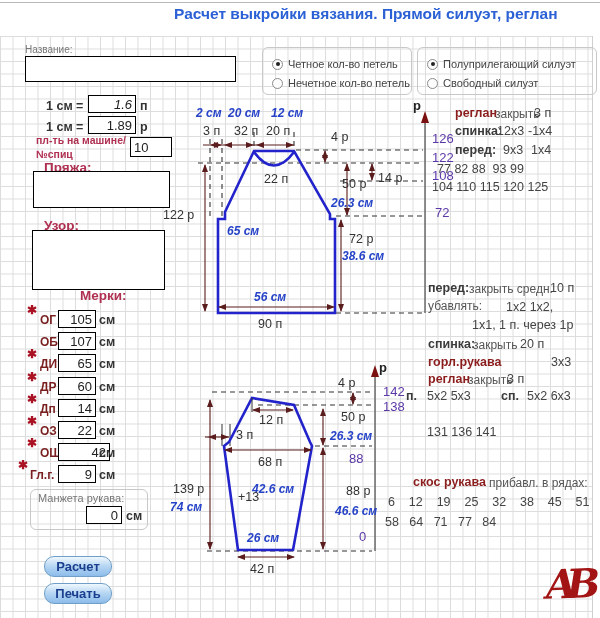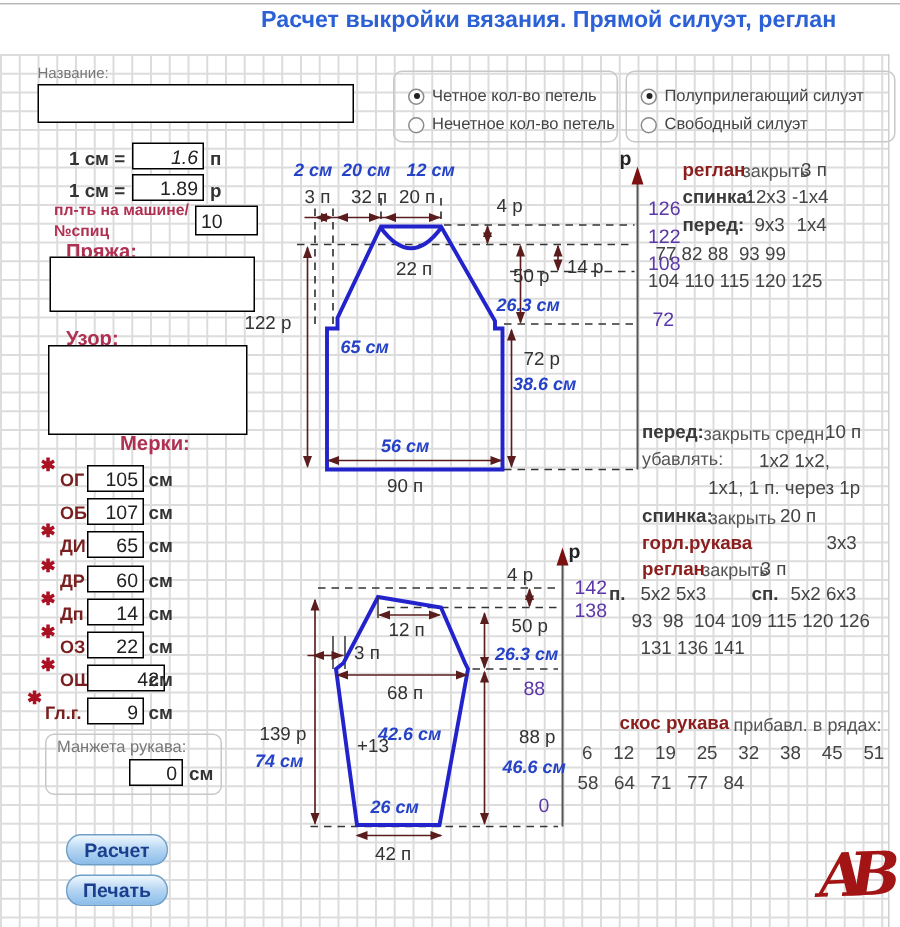--- a/index.html
+++ b/index.html
@@ -336,21 +336,20 @@
   <div class="abs rt" style="left:520px; top:337px;">20 п</div>
   <div class="abs rh" style="left:428px; top:355px;">горл.рукава</div>
   <div class="abs rt" style="left:551px; top:355px;">3x3</div>
   <div class="abs rh" style="left:428px; top:372px;">реглан</div>
   <div class="abs rt2" style="left:468px; top:373px;">закрыть</div>
   <div class="abs rt" style="left:507px; top:372px;">3 п</div>
   <div class="abs rb" style="left:406px; top:389px;">п.</div>
   <div class="abs rt" style="left:427px; top:389px;">5x2 5x3</div>
   <div class="abs rb" style="left:501px; top:389px;">сп.</div>
   <div class="abs rt" style="left:527px; top:389px;">5x2 6x3</div>
-  <div class="abs rn" style="left:421px; top:407px;">93  98  104 109 115 120 126</div>
   <div class="abs rn" style="left:427px; top:425px;">131 136 141</div>
 
   <div class="abs rh" style="left:413px; top:475px;">скос рукава</div>
   <div class="abs rt2" style="left:489px; top:476px;">прибавл. в рядах:</div>
   <div class="abs rn" style="left:388px; top:495px;">6    12    19    25    32    38    45    51</div>
   <div class="abs rn" style="left:385px; top:515px;">58   64   71   77   84</div>
 
   <div class="abs logo" style="left:545px; top:560px;">АВ</div>
 </div>
 

